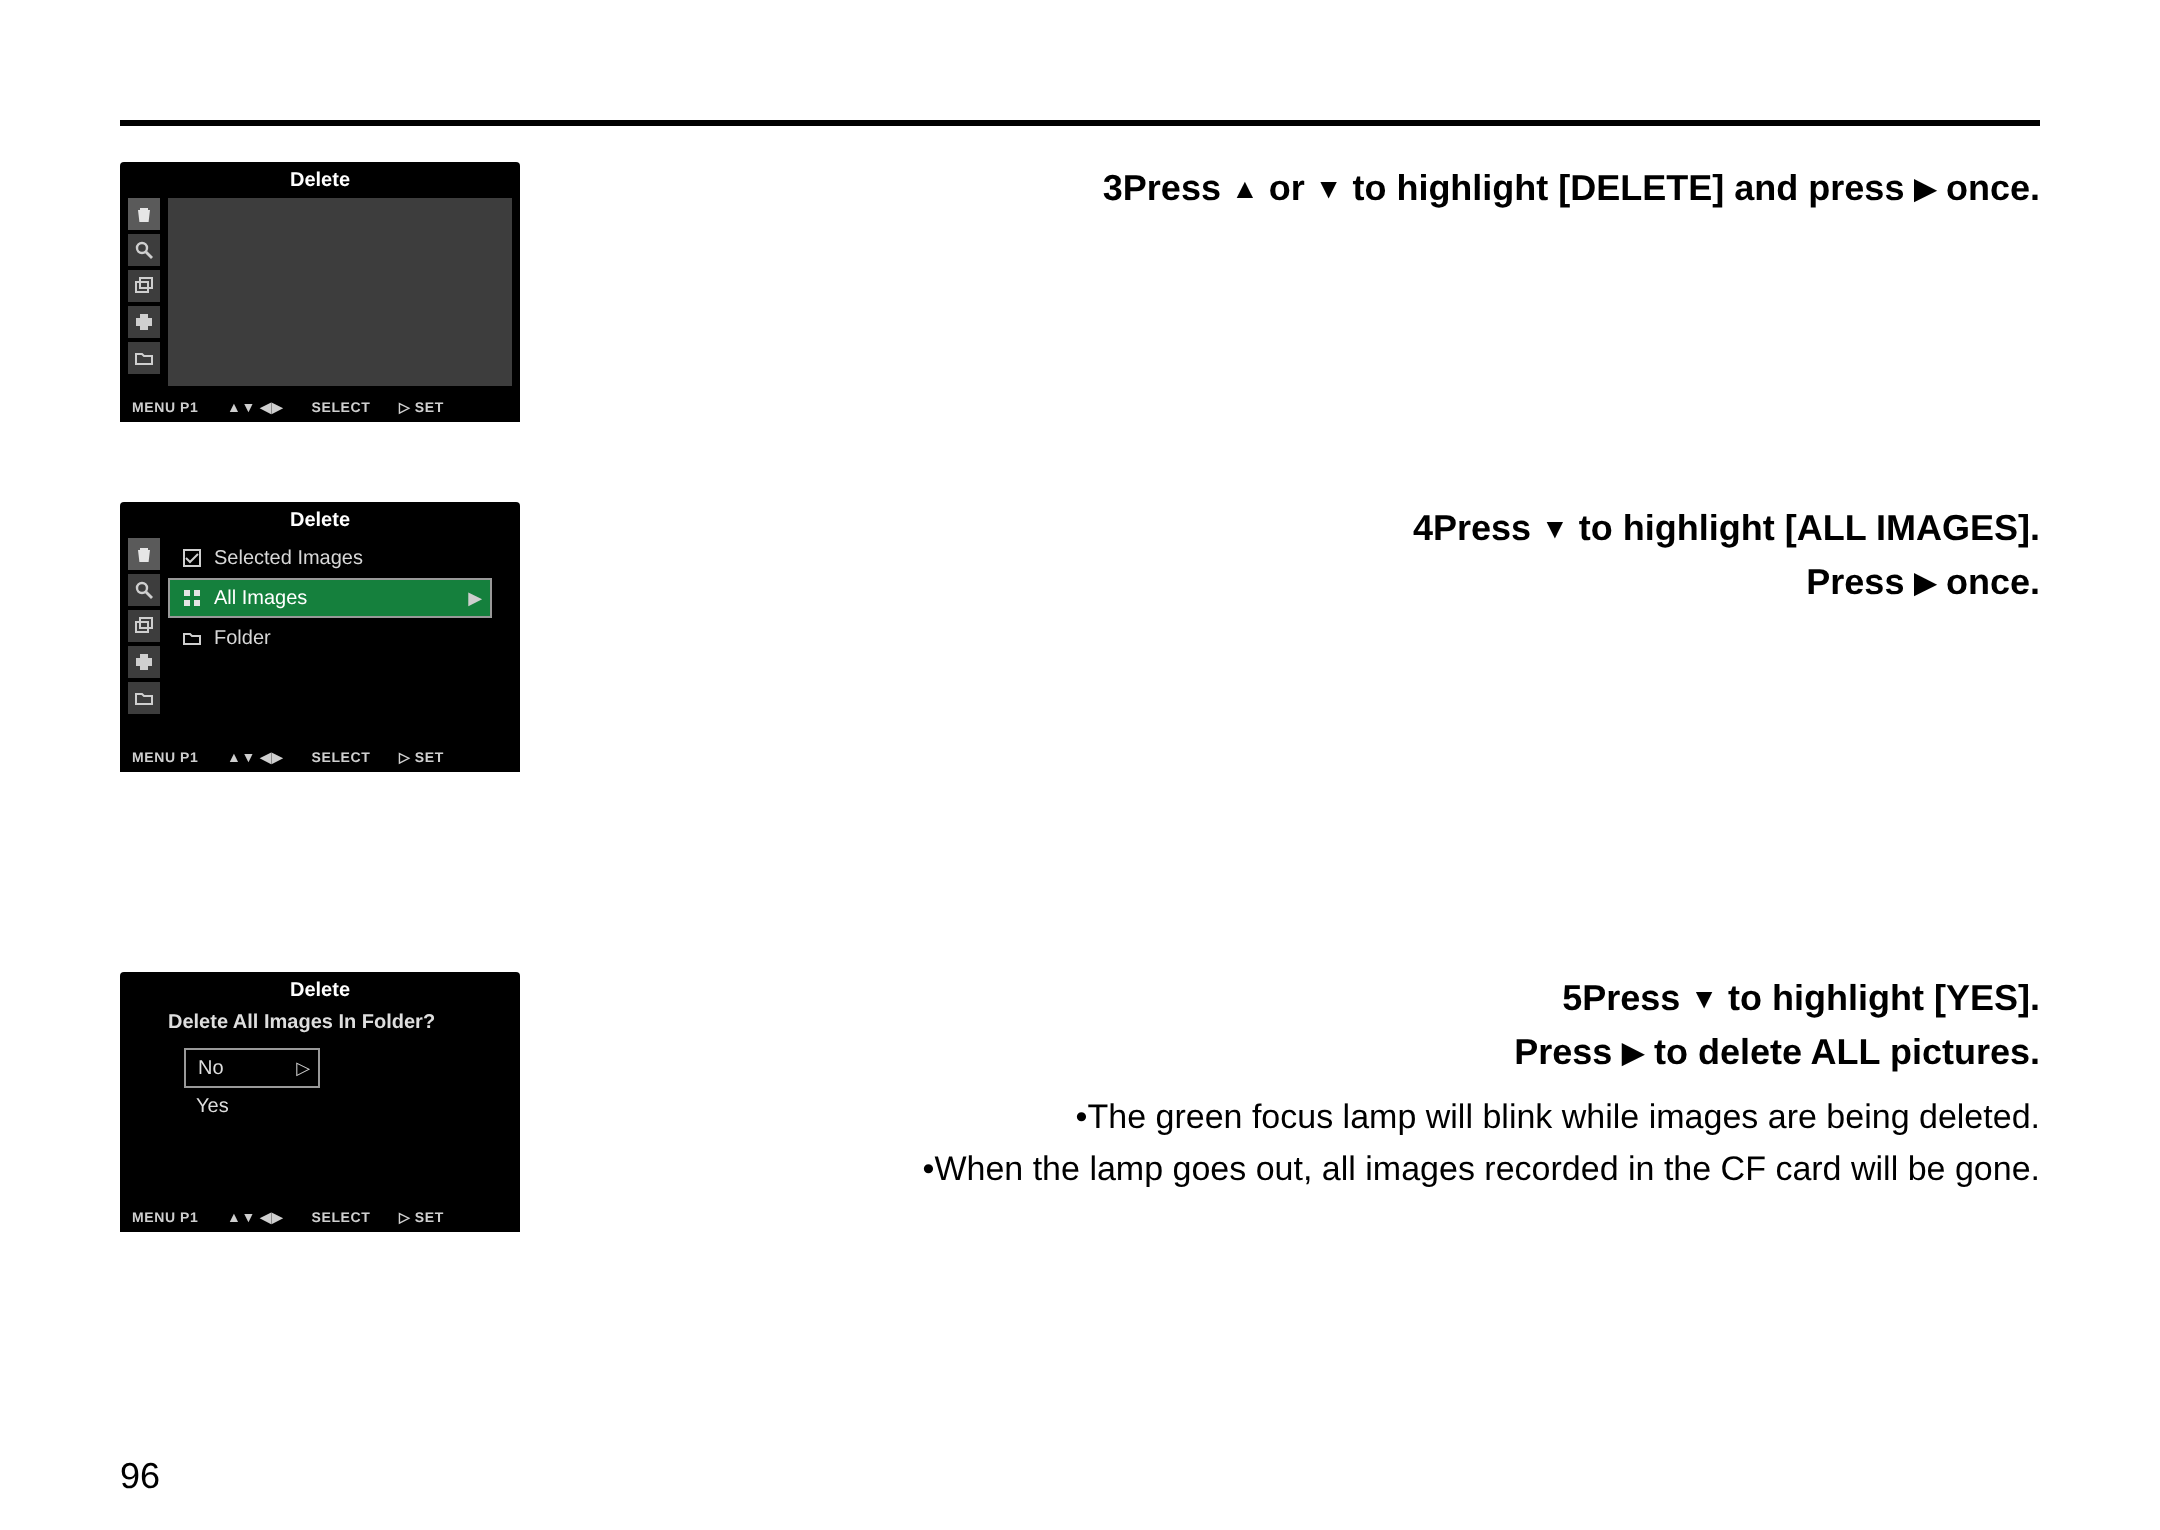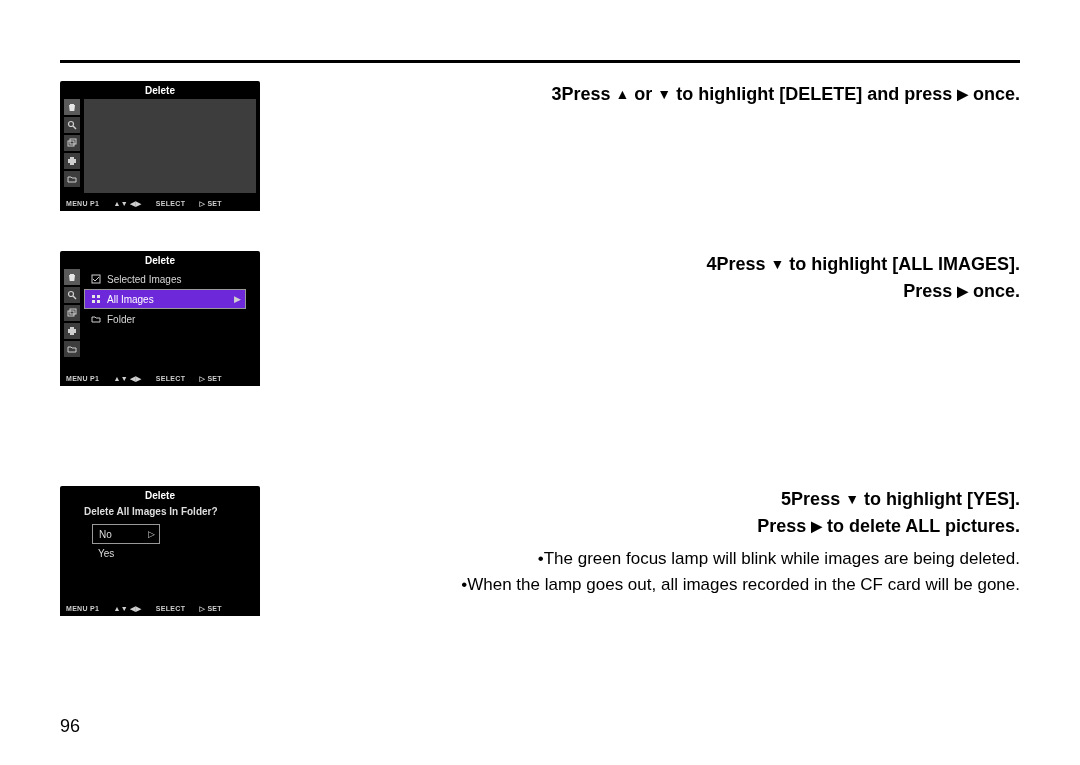--- a/index.html
+++ b/index.html
@@ -17,38 +17,38 @@
   .side-ico{width:16px;height:16px;background:#3d3d3d;display:flex;align-items:center;justify-content:center;color:#cfcfcf;font-size:10px;}
   .side-ico.hi{background:#5a5a5a;color:#fff;}
   .scr-body{position:absolute;left:24px;top:18px;right:4px;bottom:18px;background:#3d3d3d;}
   .scr-footer{position:absolute;left:0;right:0;bottom:0;height:14px;background:#000;display:flex;align-items:center;}
   .foot{color:#cfcfcf;font-size:7px;letter-spacing:0.3px;font-weight:bold;}
   .foot .seg{display:inline-block;margin:0 6px 0 6px;}
   .foot .sym{font-size:7px;}
   
   .menu{position:absolute;left:24px;right:14px;top:18px;}
   .menu-item{display:flex;align-items:center;height:18px;font-size:10px;color:#d8d8d8;padding-left:4px;border:1px solid transparent;}
-  .menu-item.hi{background:#6d28d9;color:#fff;border:1px solid #999;}
+  .menu-item.hi{background:#15803d;color:#fff;border:1px solid #999;}
   .menu-ico{width:14px;display:inline-flex;justify-content:center;margin-right:4px;color:#cfcfcf;font-size:10px;}
   .menu-arrow{margin-left:auto;margin-right:4px;color:#cfcfcf;font-size:9px;}
   
   .dlg-title{position:absolute;left:24px;top:20px;right:8px;color:#dedede;font-size:10px;font-weight:bold;}
   .dlg-opts{position:absolute;left:32px;top:38px;text-decoration:underline;}
   .dlg-opt{display:flex;align-items:center;width:60px;height:18px;font-size:10px;color:#dedede;padding-left:6px;}
   .dlg-opt.box{border:1px solid #999;}
   .dlg-arrow{margin-left:auto;margin-right:4px;color:#cfcfcf;font-size:9px;}
   
   .instr{flex:1;padding-left:18px;text-align:right;}
   .step{font-weight:900;font-size:18px;color:#000;line-height:1.5;}
   .step .num{display:inline-block;width:18px;}
   .step .tri{display:inline-block;font-size:14px;vertical-align:1px;}
   .step .indent{padding-left:18px;display:block;}
   .notes{font-size:17px;color:#000;line-height:1.5;margin-top:6px;}
   .bul{display:inline-block;width:10px;}
-  .pagenum{position:absolute;left:60px;bottom:28px;font-size:18px;color:#000;}
+  .pagenum{position:absolute;left:60px;bottom:16px;font-size:18px;color:#000;}
 </style>
 </head>
 <body>
 
 <div class="page">
   <div class="rule"></div>
 
   <div class="row">
     <div class="screen screen-a">
       <div class="scr-title">Delete</div>

